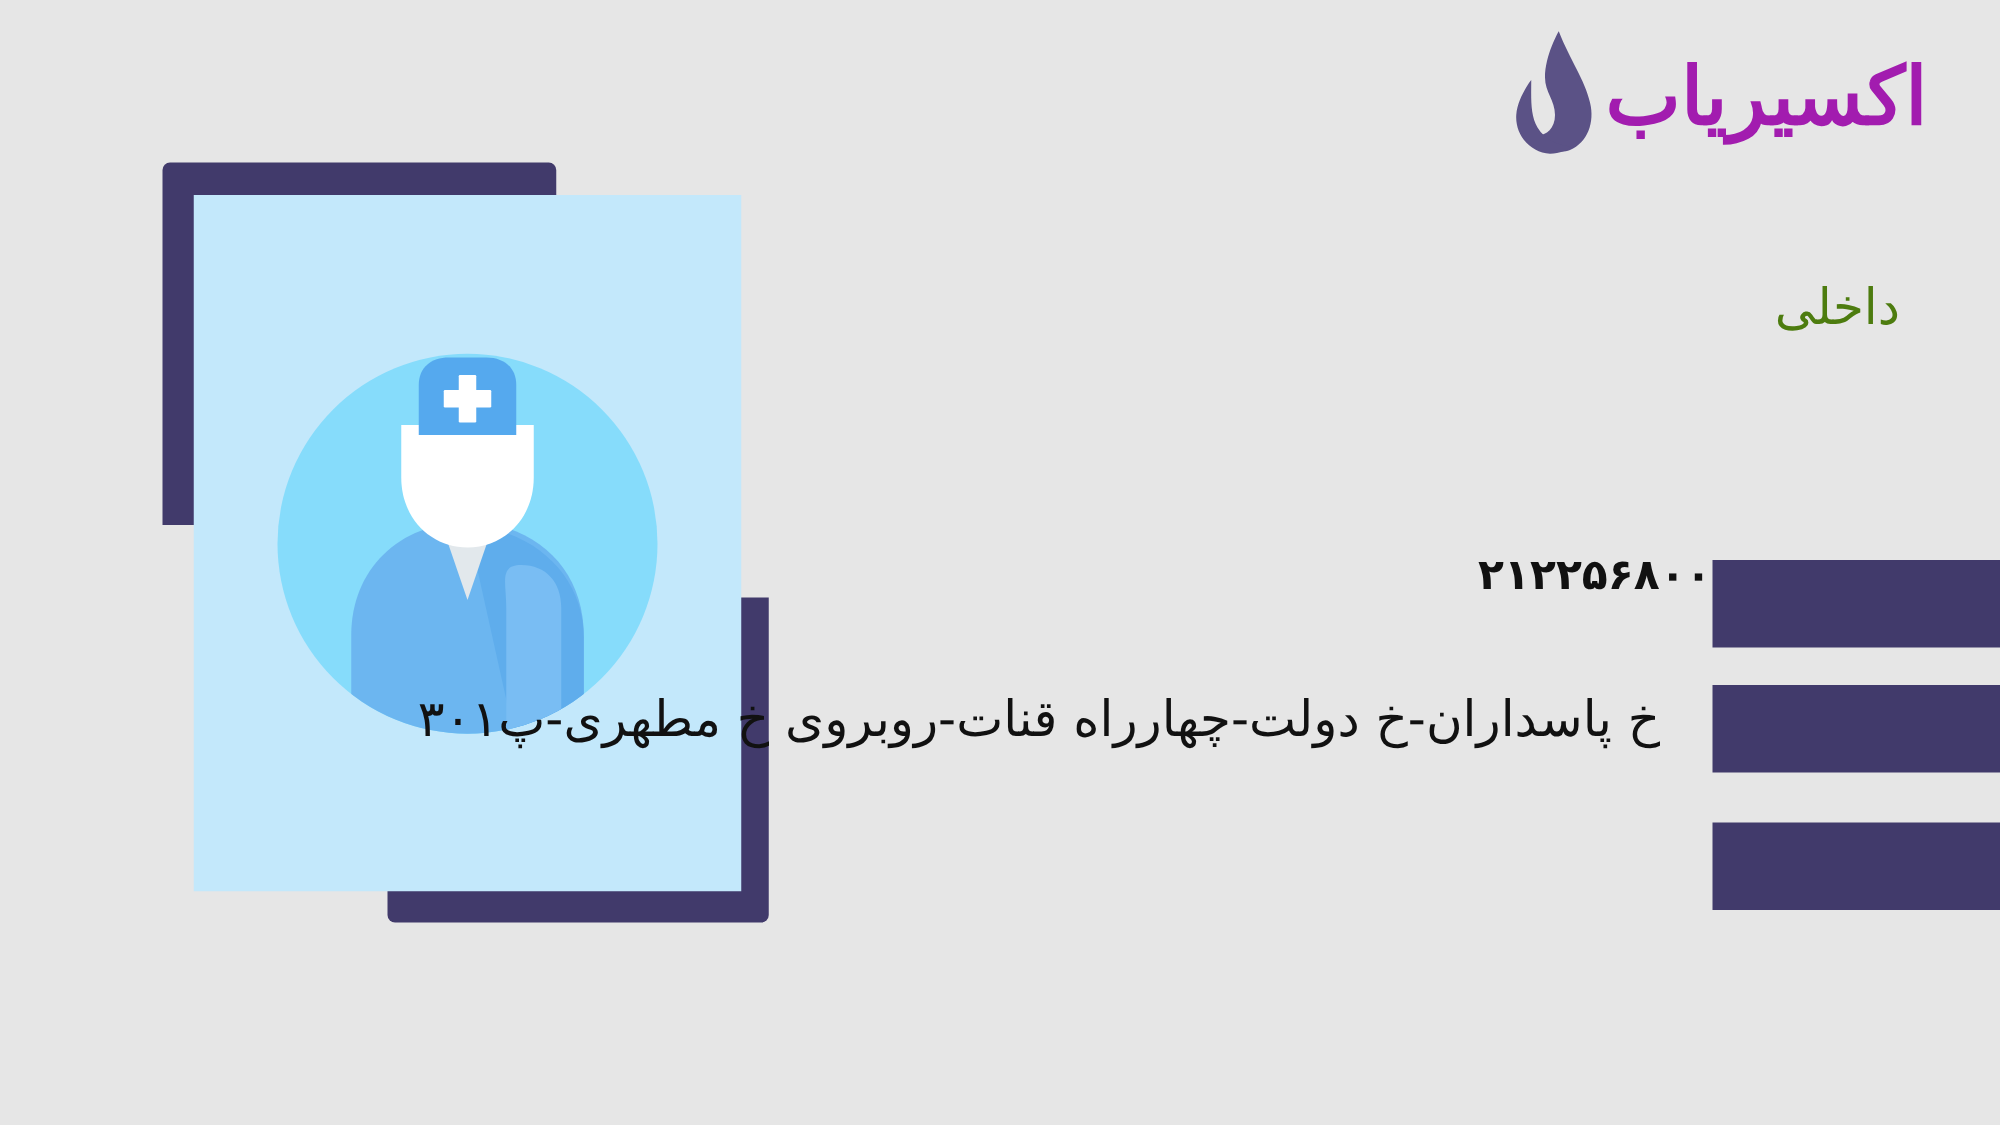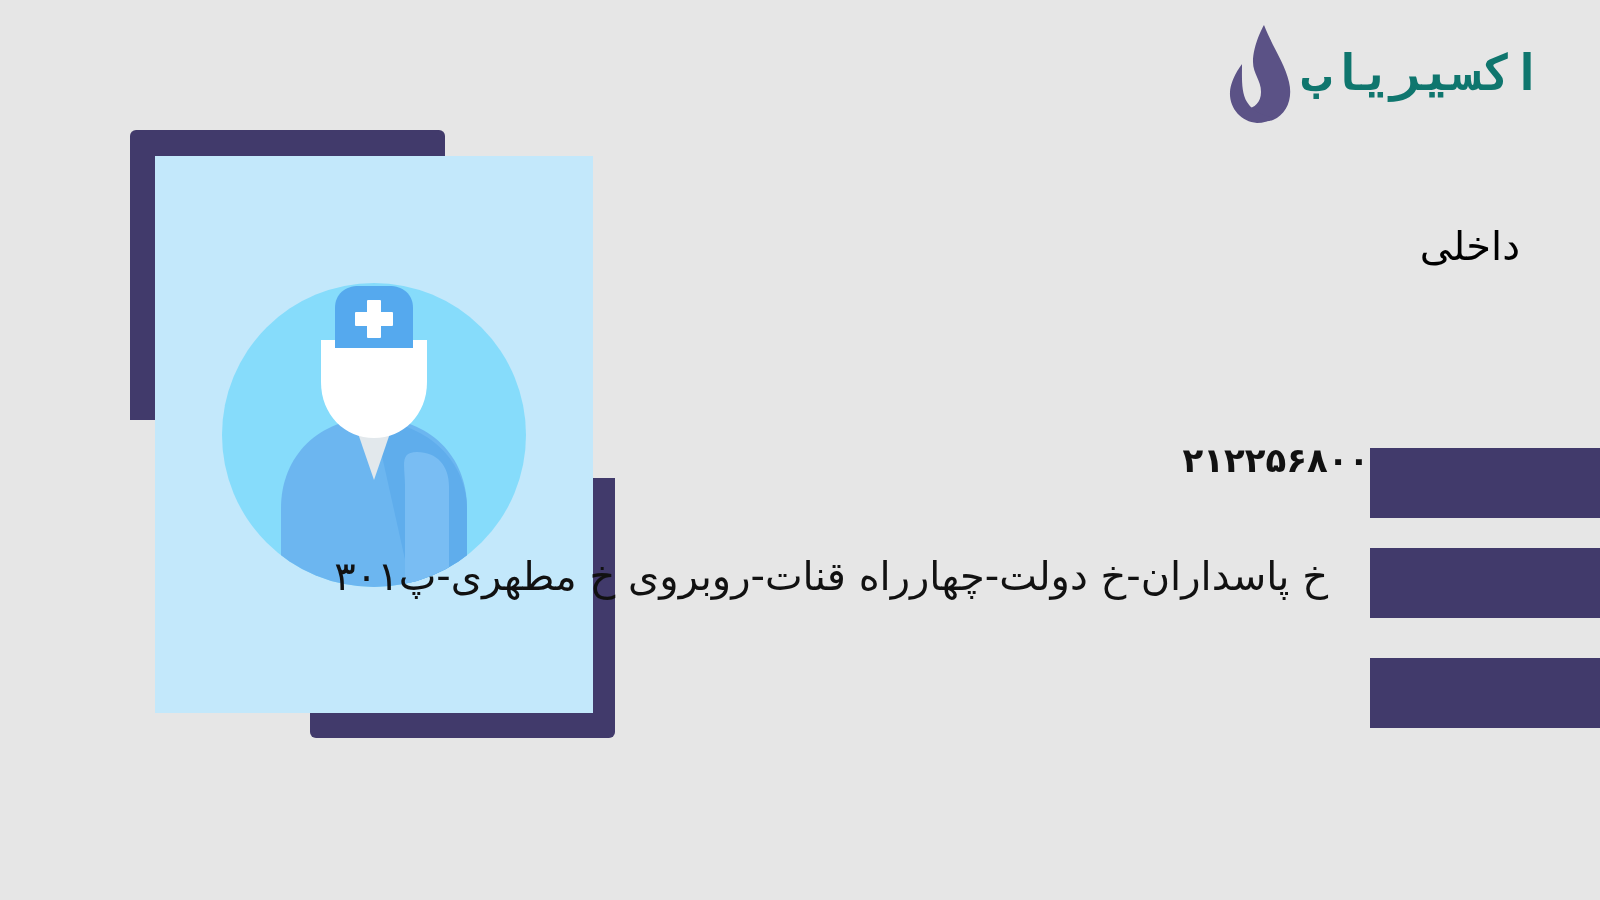--- a/index.html
+++ b/index.html
@@ -27,24 +27,24 @@
   .brand {
     position: absolute;
     top: 22px;
     right: 58px;
     display: flex;
     flex-direction: row;
     align-items: center;
     gap: 6px;
   }
   .brand-wordmark {
-    font-family: Liberation Mono, monospace;
-    font-size: 50px;
+    font-family: Liberation Sans, sans-serif;
+    font-size: 64px;
     font-weight: 700;
-    color: #0f766e;
+    color: #a21caf;
     letter-spacing: -1px;
     line-height: 1;
     direction: rtl;
     white-space: nowrap;
   }
   .brand-flame {
     width: 78px;
     height: 110px;
     flex: 0 0 auto;
   }
@@ -113,21 +113,21 @@
     color: #413a6b;
     line-height: 1.25;
     white-space: nowrap;
   }
 
   .specialty {
     margin-top: 22px;
     font-family: "DejaVu Sans", sans-serif;
     font-size: 40px;
     font-weight: 400;
-    color: #000000;
+    color: #4d7c0f;
     line-height: 1.2;
   }
 
   .phone {
     position: absolute;
     right: 210px;
     top: 440px;
     font-family: "DejaVu Sans", sans-serif;
     font-size: 34px;
     font-weight: 700;

